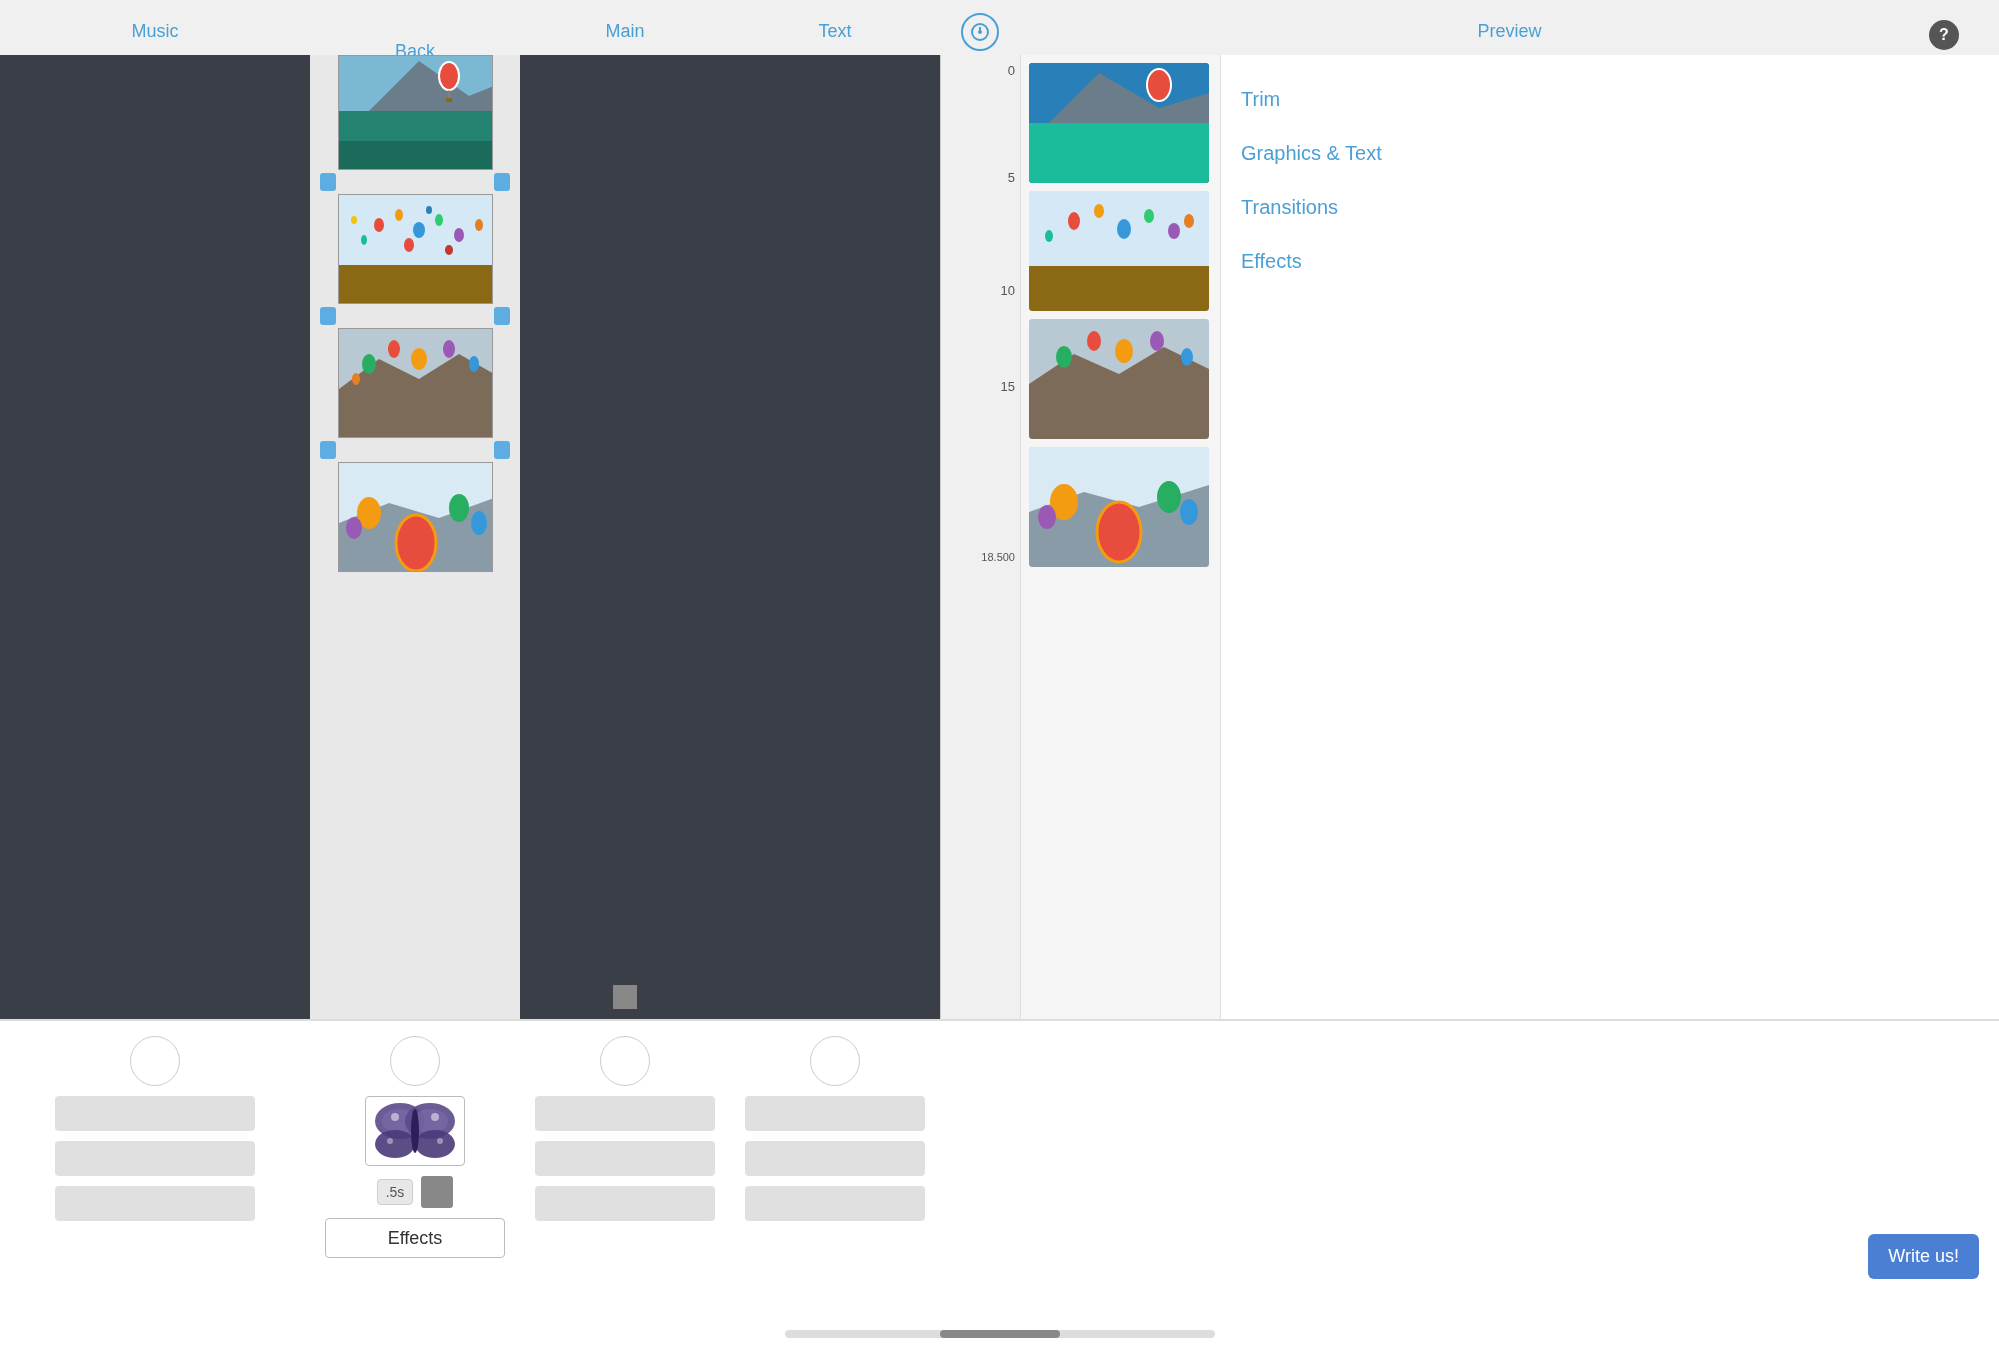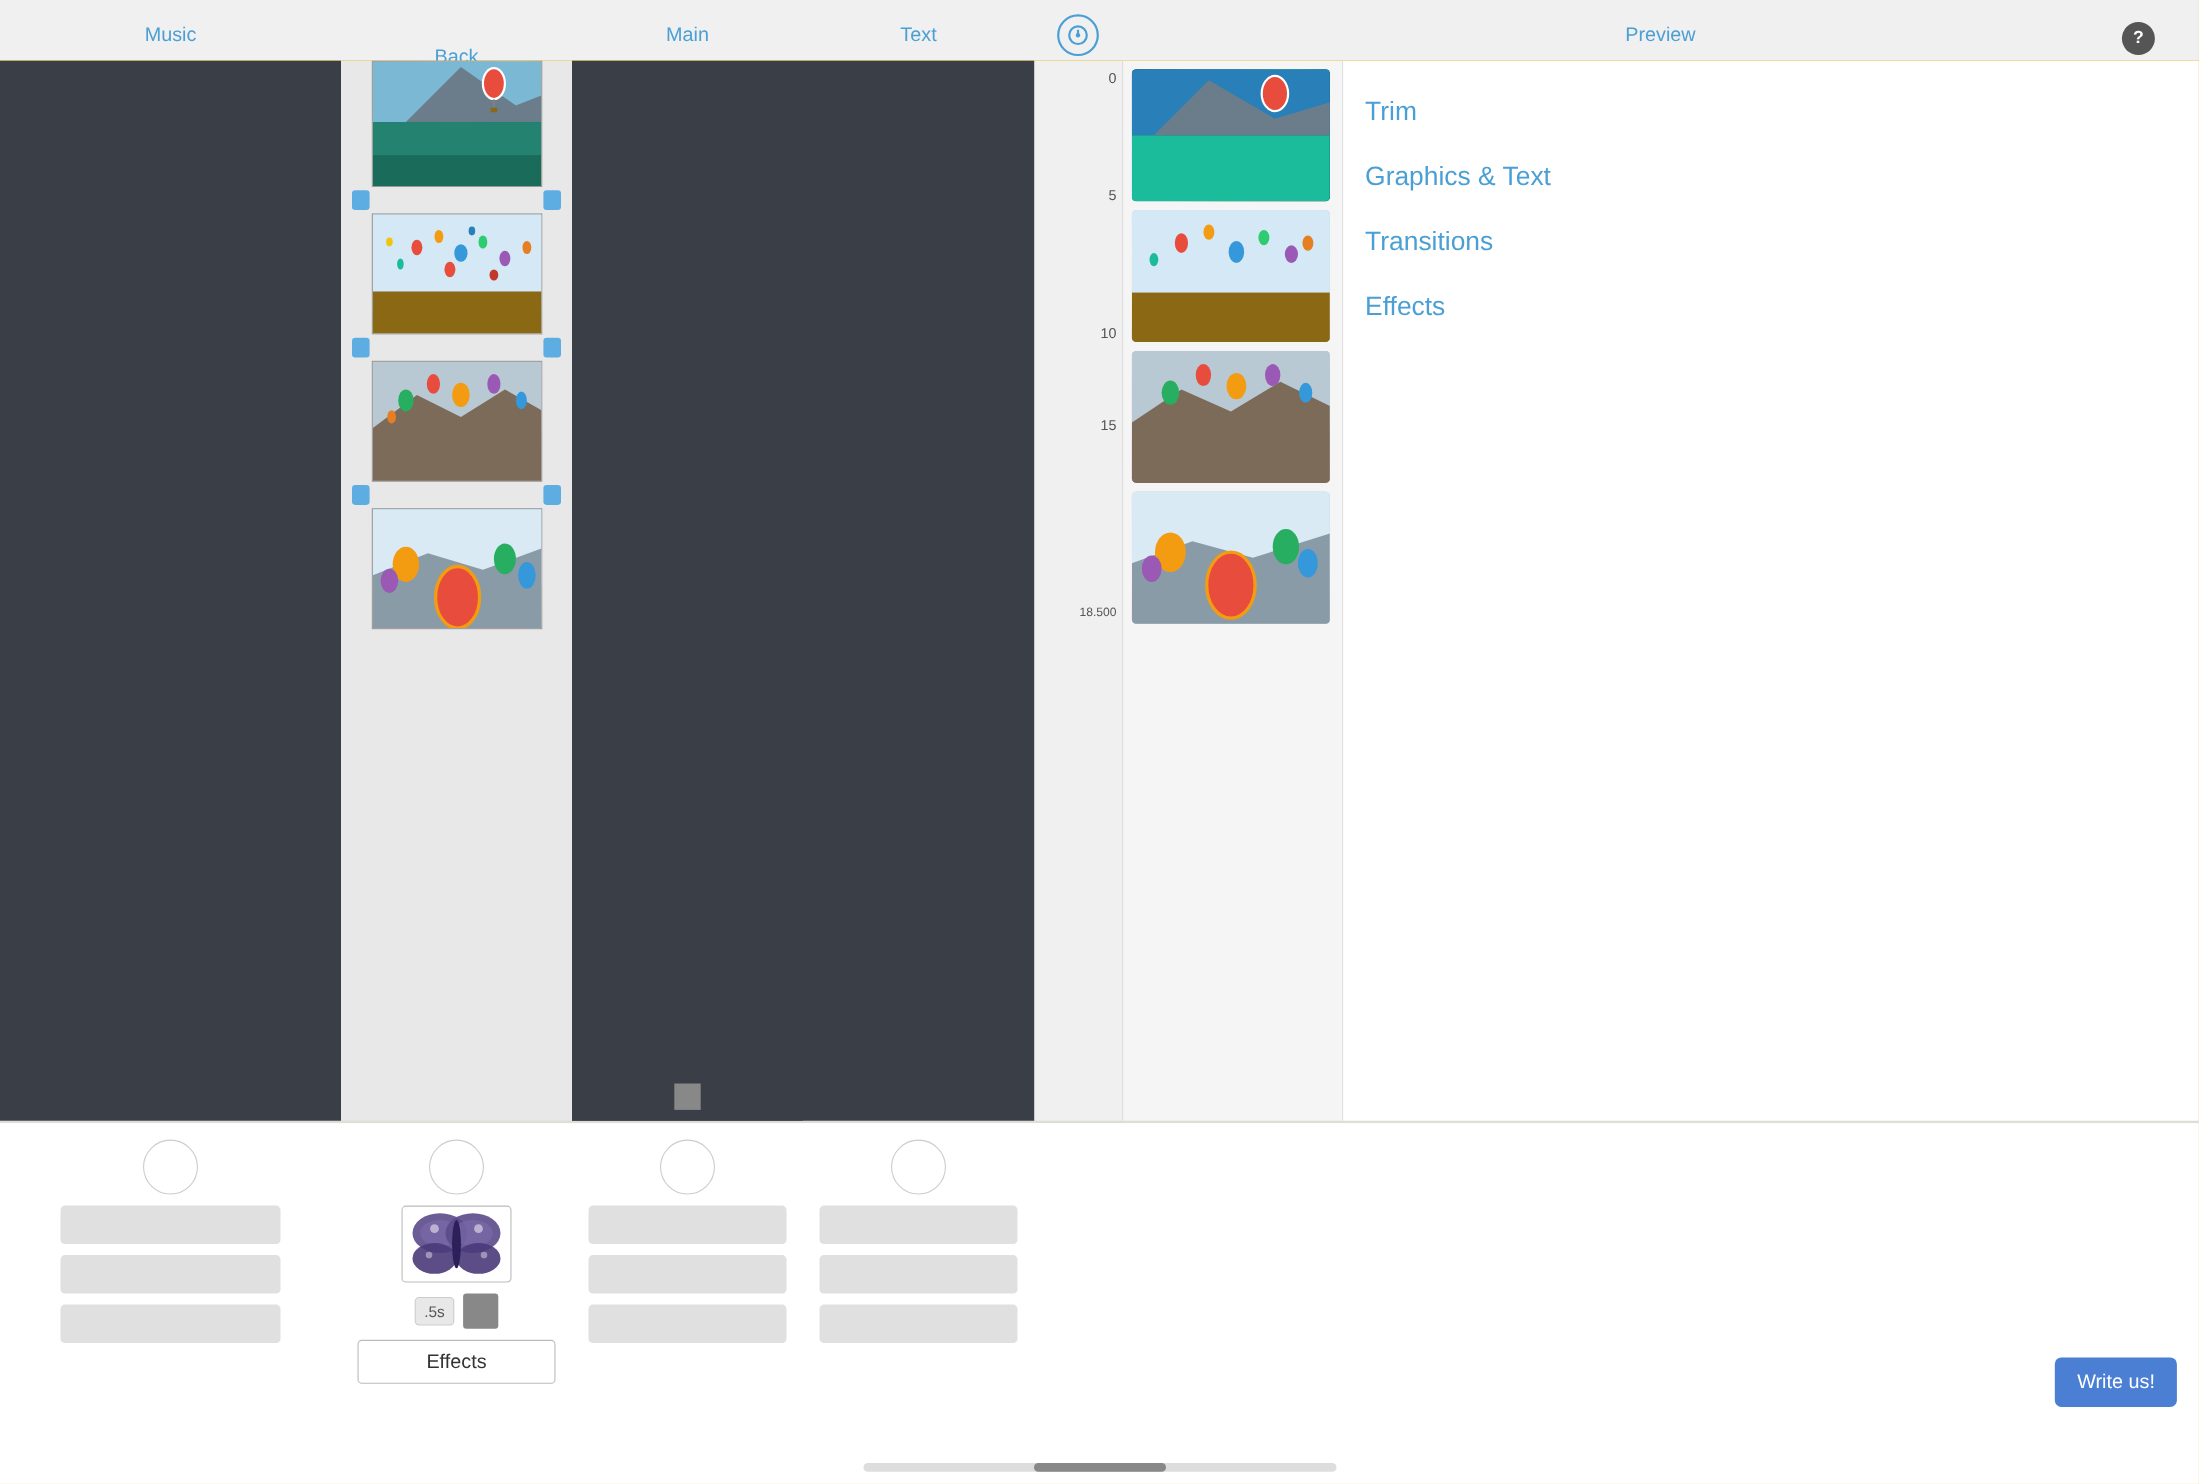--- a/index.html
+++ b/index.html
@@ -168,21 +168,21 @@
       color: white;
       padding: 12px 20px;
       border-radius: 6px;
       font-size: 18px;
       cursor: pointer;
       border: none;
     }
 
     .tool-btn {
       color: #4a9fd4;
-      font-size: 24px;
+      font-size: 20px;
       cursor: pointer;
       padding: 3px 0;
     }
   </style>
 </head>
 <body>
 
 <div style="position: absolute; top: 10px; right: 20px; z-index: 100;">
   <div class="help-btn">?</div>
 </div>
@@ -323,21 +323,21 @@
     <div style="width: 210px; background: #3a3f47; flex-shrink: 0; position: relative;">
 
       <div style="position: absolute; bottom: 10px; left: 50%; transform: translateX(-50%); width: 24px; height: 24px; background: #888; border-radius: 50;"></div>
     </div>
 
     <div style="width: 210px; background: #3a3f47; flex-shrink: 0;"></div>
 
     <div style="width: 80px; background: #f0f0f0; position: relative; border-left: 1px solid #ccc; flex-shrink: 0;">
       <div class="ruler-tick" style="top: 8px;">0</div>
       <div class="ruler-tick" style="top: 115px;">5</div>
-      <div class="ruler-tick" style="top: 228px; margin-top: 12px;">10</div>
+      <div class="ruler-tick" style="top: 228px;">10</div>
       <div class="ruler-tick" style="top: 324px;">15</div>
       <div class="ruler-tick" style="top: 460px; font-size: 11px; margin-top: 36px;">18.500</div>
     </div>
 
     <div style="display: flex; flex: 1;">
 
       <div style="width: 200px; background: #f5f5f5; display: flex; flex-direction: column; gap: 8px; padding: 8px; overflow-y: auto; border-left: 1px solid #ddd;">
         <div class="preview-thumb preview-thumb-1">
           <svg width="180" height="120" viewBox="0 0 180 120">
             <rect width="180" height="120" fill="#1a5276"></rect>

